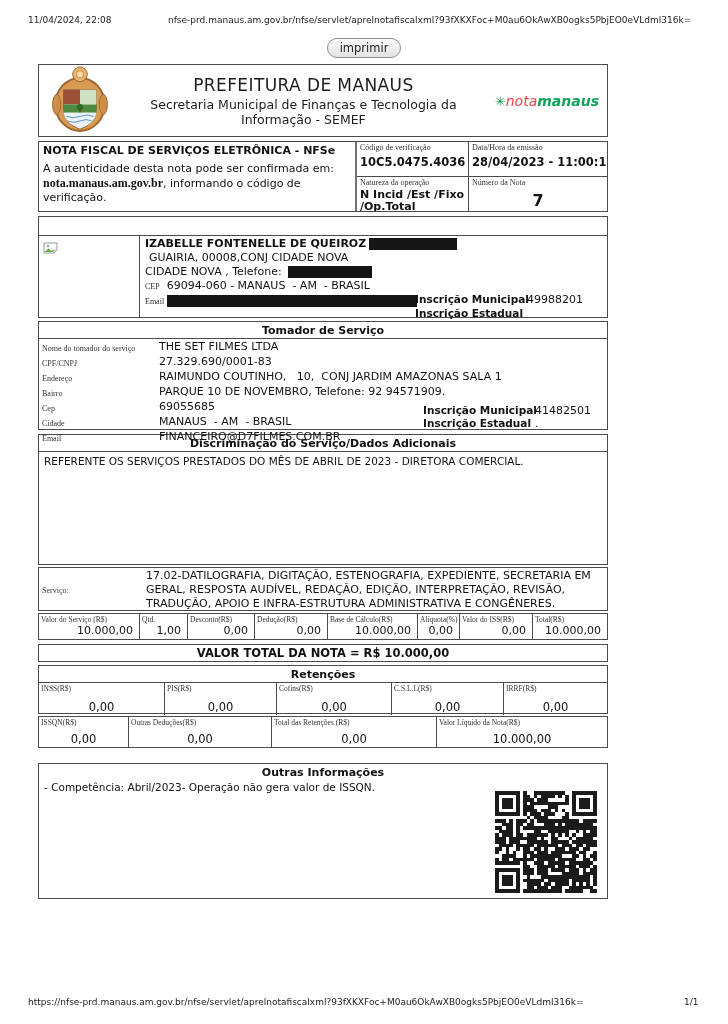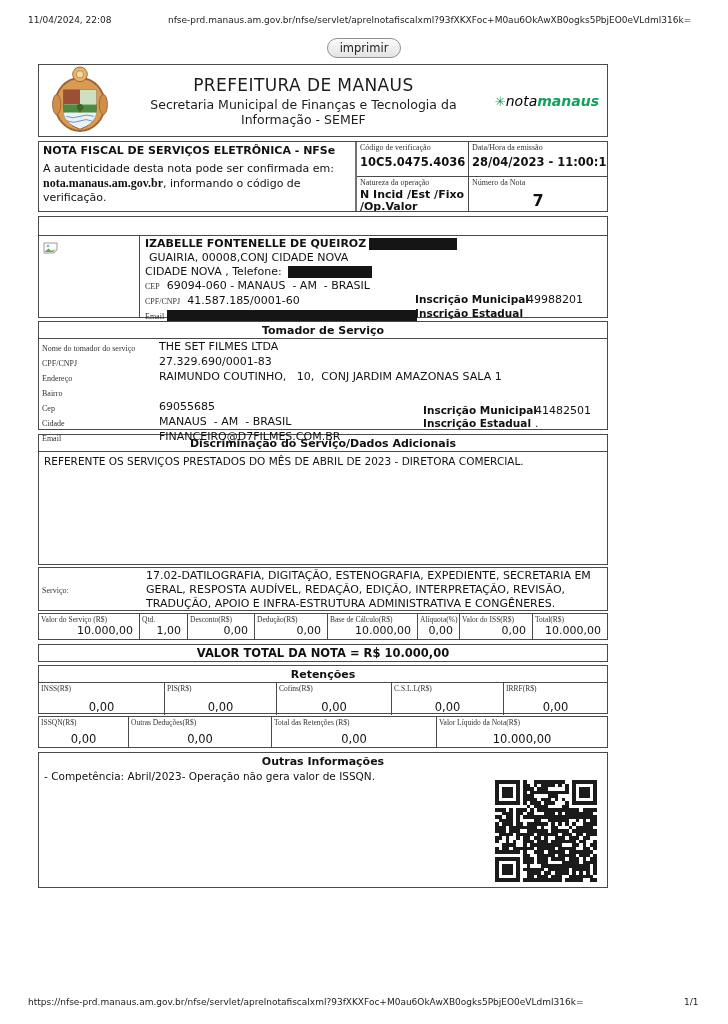--- a/index.html
+++ b/index.html
@@ -24,21 +24,21 @@
   .tiny { font-family:"Liberation Serif",serif; font-size:8px; color:#333; }
 
   
   .header-box { height:73px; display:flex; align-items:center; margin-bottom:4px; }
   .hb-logo { margin-left:9px; flex:0 0 auto; }
   .hb-center { flex:1; text-align:center; }
   .hb-title { font-size:17px; letter-spacing:.4px; color:#1c1c1c; }
   .hb-sub { font-size:12.5px; line-height:15px; max-width:350px; margin:2px auto 0; color:#1c1c1c; }
   .brand { margin-right:8px; flex:0 0 auto; font-style:italic; font-size:14px; white-space:nowrap; }
   .brand .star { font-style:normal; color:#0fa25a; font-size:13px; }
-  .brand .nota { color:#000000; }
+  .brand .nota { color:#ef4444; }
   .brand .manaus { color:#0fa25a; font-weight:bold; }
 
   
   .nfse-box { height:71px; display:flex; margin-bottom:4px; }
   .nfse-left { width:318px; border-right:2px solid #737373; padding:2px 4px; }
   .nfse-title { font-size:11px; font-weight:bold; margin-bottom:5px; }
   .nfse-text { font-size:11px; line-height:14px; }
   .site { font-family:"Liberation Serif",serif; font-weight:bold; font-size:12px; }
   .nfse-mid { width:112px; border-right:1px solid #4a4a4a; display:flex; flex-direction:column; }
   .nfse-right { width:138px; display:flex; flex-direction:column; }
@@ -85,21 +85,21 @@
   
   .total-box { height:18px; margin-bottom:3px; text-align:center; font-size:11.5px; font-weight:bold; line-height:16px; }
 
   
   .ret-box { height:49px; margin-bottom:2px; }
   .ret-cells { display:flex; height:33px; border-top:1px solid #4a4a4a; }
   .ret-cell { border-right:1px solid #4a4a4a; display:flex; flex-direction:column; justify-content:space-between; }
   .ret-cell:last-child { border-right:none; }
   .ret-label { font-family:"Liberation Serif",serif; font-size:7.5px; color:#333; padding:1px 0 0 2px; white-space:nowrap; overflow:hidden; }
   .ret-value { font-size:11.5px; text-align:center; padding-bottom:1px; }
-  .issqn-box { display:flex; height:32px; margin-bottom:4px;justify-content:space-between; }
+  .issqn-box { display:flex; height:32px; margin-bottom:15px;justify-content:space-between; }
 
   
   .out-box { height:136px; position:relative; }
   .out-content { padding:1px 5px; font-size:10.5px; line-height:13px; }
   .qr { position:absolute; right:10px; top:27px; width:102px; height:102px; }
 </style>
 </head>
 <body>
 
 <div class="page">
@@ -144,21 +144,21 @@
         <div class="nfse-title">NOTA FISCAL DE SERVIÇOS ELETRÔNICA - NFSe</div>
         <p class="nfse-text"><span>A autenticidade desta nota pode ser confirmada em: </span><span class="site">nota.manaus.am.gov.br</span><span>, informando o código de verificação.</span></p>
       </div>
       <div class="nfse-mid">
         <div class="nfse-cell">
           <div class="tiny">Código de verificação</div>
           <div class="nfse-val">10C5.0475.4036</div>
         </div>
         <div class="nfse-cell rule-top">
           <div class="tiny">Natureza da operação</div>
-          <div class="nfse-val two-line"><span>N Incid /Est /Fixo</span><br><span>/Op.Valor</span></div>
+          <div class="nfse-val two-line"><span>N Incid /Est /Fixo</span><br><span>/Op.Total</span></div>
         </div>
       </div>
       <div class="nfse-right">
         <div class="nfse-cell">
           <div class="tiny">Data/Hora da emissão</div>
           <div class="nfse-val">28/04/2023 - 11:00:12</div>
         </div>
         <div class="nfse-cell rule-top">
           <div class="tiny">Número da Nota</div>
           <div class="nota-num">7</div>
@@ -176,21 +176,20 @@
               <path d="M2 9.6 l3.5 -3 3 2.5 2 -1.5 v2.5 h-8.5 Z" fill="#69a74f"></path>
               <path d="M14 8 l-3 3 v-3 Z" fill="#ececec" stroke="#9a9a9a" stroke-width="0.5"></path>
             </svg>
           </span>
         </div>
         <div class="prest-main">
           <div class="p-line"><b>IZABELLE FONTENELLE DE QUEIROZ</b><span class="redact" style="width:88px"></span></div>
           <div class="p-line p-indent">GUAIRIA, 00008,CONJ CIDADE NOVA</div>
           <div class="p-line"><span>CIDADE NOVA , Telefone: </span><span class="redact" style="width:84px"></span></div>
           <div class="p-line"><span class="tiny">CEP</span><span>  </span><span>69094-060 - MANAUS  - AM  - BRASIL</span></div>
-          <div class="p-line"><span class="tiny">CPF/CNPJ</span><span>  </span><span>41.587.185/0001-60</span></div>
           <div class="p-line"><span class="tiny">Email</span><span class="redact" style="width:250px"></span></div>
           <div class="inscr-row" style="left:275px; top:56px"><span class="inscr-lab">Inscrição Municipal</span><span>49988201</span></div>
           <div class="inscr-row" style="left:275px; top:70px"><span class="inscr-lab">Inscrição Estadual</span><span></span></div>
         </div>
       </div>
     </section>
 
     <section class="box tom-box">
       <div class="sec-title">Tomador de Serviço</div>
       <div class="tom-rows">
@@ -201,20 +200,21 @@
         <div class="tom-row">
             <span class="tom-label">CPF/CNPJ</span>
             <span class="tom-value">27.329.690/0001-83</span>
           </div>
         <div class="tom-row">
             <span class="tom-label">Endereço</span>
             <span class="tom-value">RAIMUNDO COUTINHO,   10,  CONJ JARDIM AMAZONAS SALA 1</span>
           </div>
         <div class="tom-row">
             <span class="tom-label">Bairro</span>
+            <span class="tom-value">PARQUE 10 DE NOVEMBRO, Telefone: 92 94571909.</span>
           </div>
         <div class="tom-row">
             <span class="tom-label">Cep</span>
             <span class="tom-value">69055685</span>
           </div>
         <div class="tom-row">
             <span class="tom-label">Cidade</span>
             <span class="tom-value">MANAUS  - AM  - BRASIL</span>
           </div>
         <div class="tom-row">

